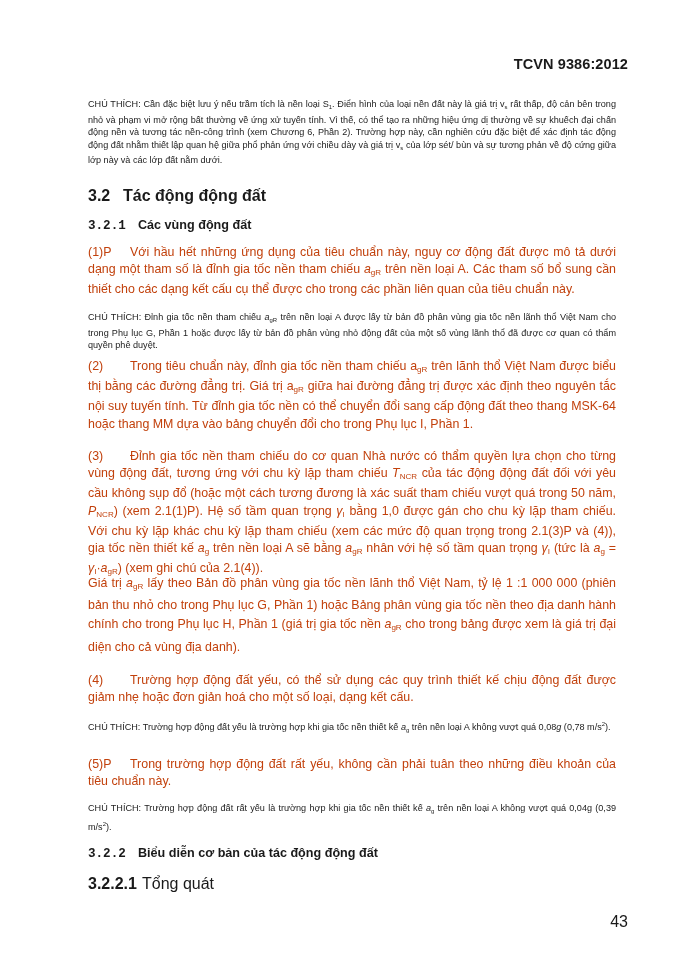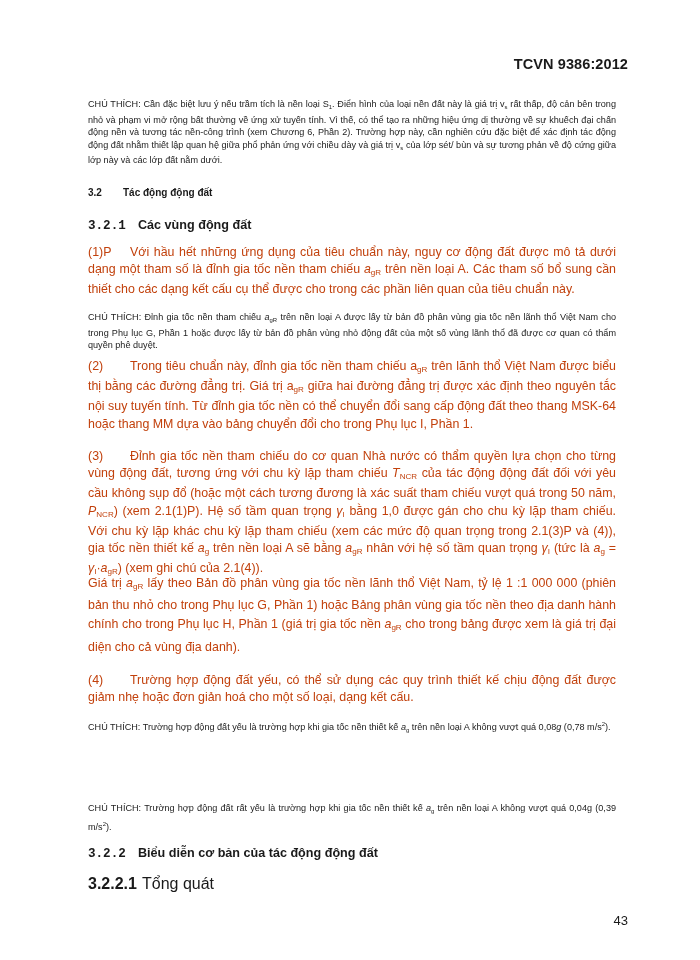--- a/index.html
+++ b/index.html
@@ -2,33 +2,33 @@
 <html><head>
 <meta charset="utf-8">
 <style>
   html, body { margin: 0; padding: 0; background: #ffffff; }
   body { width: 700px; height: 960px; position: relative; overflow: hidden; color: #1a1a1a; font-family: "Liberation Sans", sans-serif; }
   .page { position: absolute; left: 0; top: 8px; width: 700px; height: 960px; }
   .std-code { position: absolute; right: 72px; top: 48px; font-size: 14.5px; font-weight: bold; letter-spacing: 0.1px; }
   .block { position: absolute; left: 88px; width: 528px; }
   .note { font-size: 9.1px; line-height: 12.6px; text-align: justify; color: #222; }
   .body { font-size: 12.4px; line-height: 17.2px; text-align: justify; color: #c2410c; }
-  .h2 { font-size: 10px; font-weight: bold; }
+  .h2 { font-size: 16px; font-weight: bold; }
   .h3 { font-size: 12.6px; font-weight: bold; }
   .h4 { font-size: 16px; }
   .h4 .num { font-weight: bold; }
   .num { display: inline-block; }
   .h2 .num { width: 35px; }
   .h3 .num { width: 50px; font-family: Liberation Mono, monospace; }
   .h4 .num { width: 54px; }
   .pnum { display: inline-block; width: 42px; }
   .sub { font-size: 65%; vertical-align: -2px; }
   .sup { font-size: 65%; vertical-align: 4px; }
   i { font-style: italic; }
-  .page-number { position: absolute; right: 72px; top: 905px; font-size: 13px; }
+  .page-number { position: absolute; right: 72px; top: 905px; font-size: 16px; }
 </style>
 </head>
 <body>
 
 <div class="page">
 
   <div class="std-code">TCVN 9386:2012</div>
 
   <div class="block note" style="top:90px;"><span>CHÚ THÍCH:</span><span> Cần đặc biệt lưu ý nếu trầm tích là nền loại S</span><span class="sub">1</span><span>. Điển hình của loại nền đất này là giá trị v</span><span class="sub">s</span><span> rất thấp, độ cản bên trong nhỏ và phạm vi mở rộng bất thường về ứng xử tuyến tính. Vì thế, có thể tạo ra những hiệu ứng dị thường về sự khuếch đại chấn động nền và tương tác nền-công trình (xem Chương 6, Phần 2). Trường hợp này, cần nghiên cứu đặc biệt để xác định tác động động đất nhằm thiết lập quan hệ giữa phổ phản ứng với chiều dày và giá trị v</span><span class="sub">s</span><span> của lớp sét/ bùn và sự tương phản về độ cứng giữa lớp này và các lớp đất nằm dưới.</span></div>
 
@@ -43,20 +43,21 @@
   <div class="block body" style="top:350px;"><span class="pnum">(2)</span><span>Trong tiêu chuẩn này, đỉnh gia tốc nền tham chiếu a</span><span class="sub">gR</span><span> trên lãnh thổ Việt Nam được biểu thị bằng các đường đẳng trị. Giá trị a</span><span class="sub">gR</span><span> giữa hai đường đẳng trị được xác định theo nguyên tắc nội suy tuyến tính. Từ đỉnh gia tốc nền có thể chuyển đổi sang cấp động đất theo thang MSK-64 hoặc thang MM dựa vào bảng chuyển đổi cho trong Phụ lục I, Phần 1.</span></div>
 
   <div class="block body" style="top:440px;"><span class="pnum">(3)</span><span>Đỉnh gia tốc nền tham chiếu do cơ quan Nhà nước có thẩm quyền lựa chọn cho từng vùng động đất, tương ứng với chu kỳ lặp tham chiếu </span><i>T</i><span class="sub">NCR</span><span> của tác động động đất đối với yêu cầu không sụp đổ (hoặc một cách tương đương là xác suất tham chiếu vượt quá trong 50 năm, </span><i>P</i><span class="sub">NCR</span><span>) (xem 2.1(1)P). Hệ số tầm quan trọng </span><i>γ</i><span class="sub">I</span><span> bằng 1,0 được gán cho chu kỳ lặp tham chiếu. Với chu kỳ lặp khác chu kỳ lặp tham chiếu (xem các mức độ quan trọng trong 2.1(3)P và (4)), gia tốc nền thiết kế </span><i>a</i><span class="sub">g</span><span> trên nền loại A sẽ bằng </span><i>a</i><span class="sub">gR</span><span> nhân với hệ số tầm quan trọng </span><i>γ</i><span class="sub">I</span><span> (tức là </span><i>a</i><span class="sub">g</span><span> = </span><i>γ</i><span class="sub">I</span><span>·</span><i>a</i><span class="sub">gR</span><span>) (xem ghi chú của 2.1(4)).</span></div>
 
   <div class="block body" style="top:566px; line-height:19.2px;"><span>Giá trị </span><i>a</i><span class="sub">gR</span><span> lấy theo Bản đồ phân vùng gia tốc nền lãnh thổ Việt Nam, tỷ lệ 1 :1 000 000 (phiên bản thu nhỏ cho trong Phụ lục G, Phần 1) hoặc Bảng phân vùng gia tốc nền theo địa danh hành chính cho trong Phụ lục H, Phần 1 (giá trị gia tốc nền </span><i>a</i><span class="sub">gR</span><span> cho trong bảng được xem là giá trị đại diện cho cả vùng địa danh).</span></div>
 
   <div class="block body" style="top:664px;"><span class="pnum">(4)</span><span>Trường hợp động đất yếu, có thể sử dụng các quy trình thiết kế chịu động đất được giảm nhẹ hoặc đơn giản hoá cho một số loại, dạng kết cấu.</span></div>
 
   <div class="block note" style="top:710px;"><span>CHÚ THÍCH:</span><span> Trường hợp động đất yếu là trường hợp khi gia tốc nền thiết kế </span><i>a</i><span class="sub">g</span><span> trên nền loại A không vượt quá 0,08</span><i>g</i><span> (0,78 m/s</span><span class="sup">2</span><span>).</span></div>
 
+  <div class="block body" style="top:748px;"><span class="pnum">(5)P</span><span>Trong trường hợp động đất rất yếu, không cần phải tuân theo những điều khoản của tiêu chuẩn này.</span></div>
 
   <div class="block note" style="top:794px;"><span>CHÚ THÍCH:</span><span> Trường hợp động đất rất yếu là trường hợp khi gia tốc nền thiết kế </span><i>a</i><span class="sub">g</span><span> trên nền loại A không vượt quá 0,04g (0,39 m/s</span><span class="sup">2</span><span>).</span></div>
 
   <div class="block h3" style="top:838px;"><span class="num">3.2.2</span><span>Biểu diễn cơ bản của tác động động đất</span></div>
 
   <div class="block h4" style="top:867px;"><span class="num">3.2.2.1</span><span>Tổng quát</span></div>
 
   <div class="page-number">43</div>
 </div>
 

